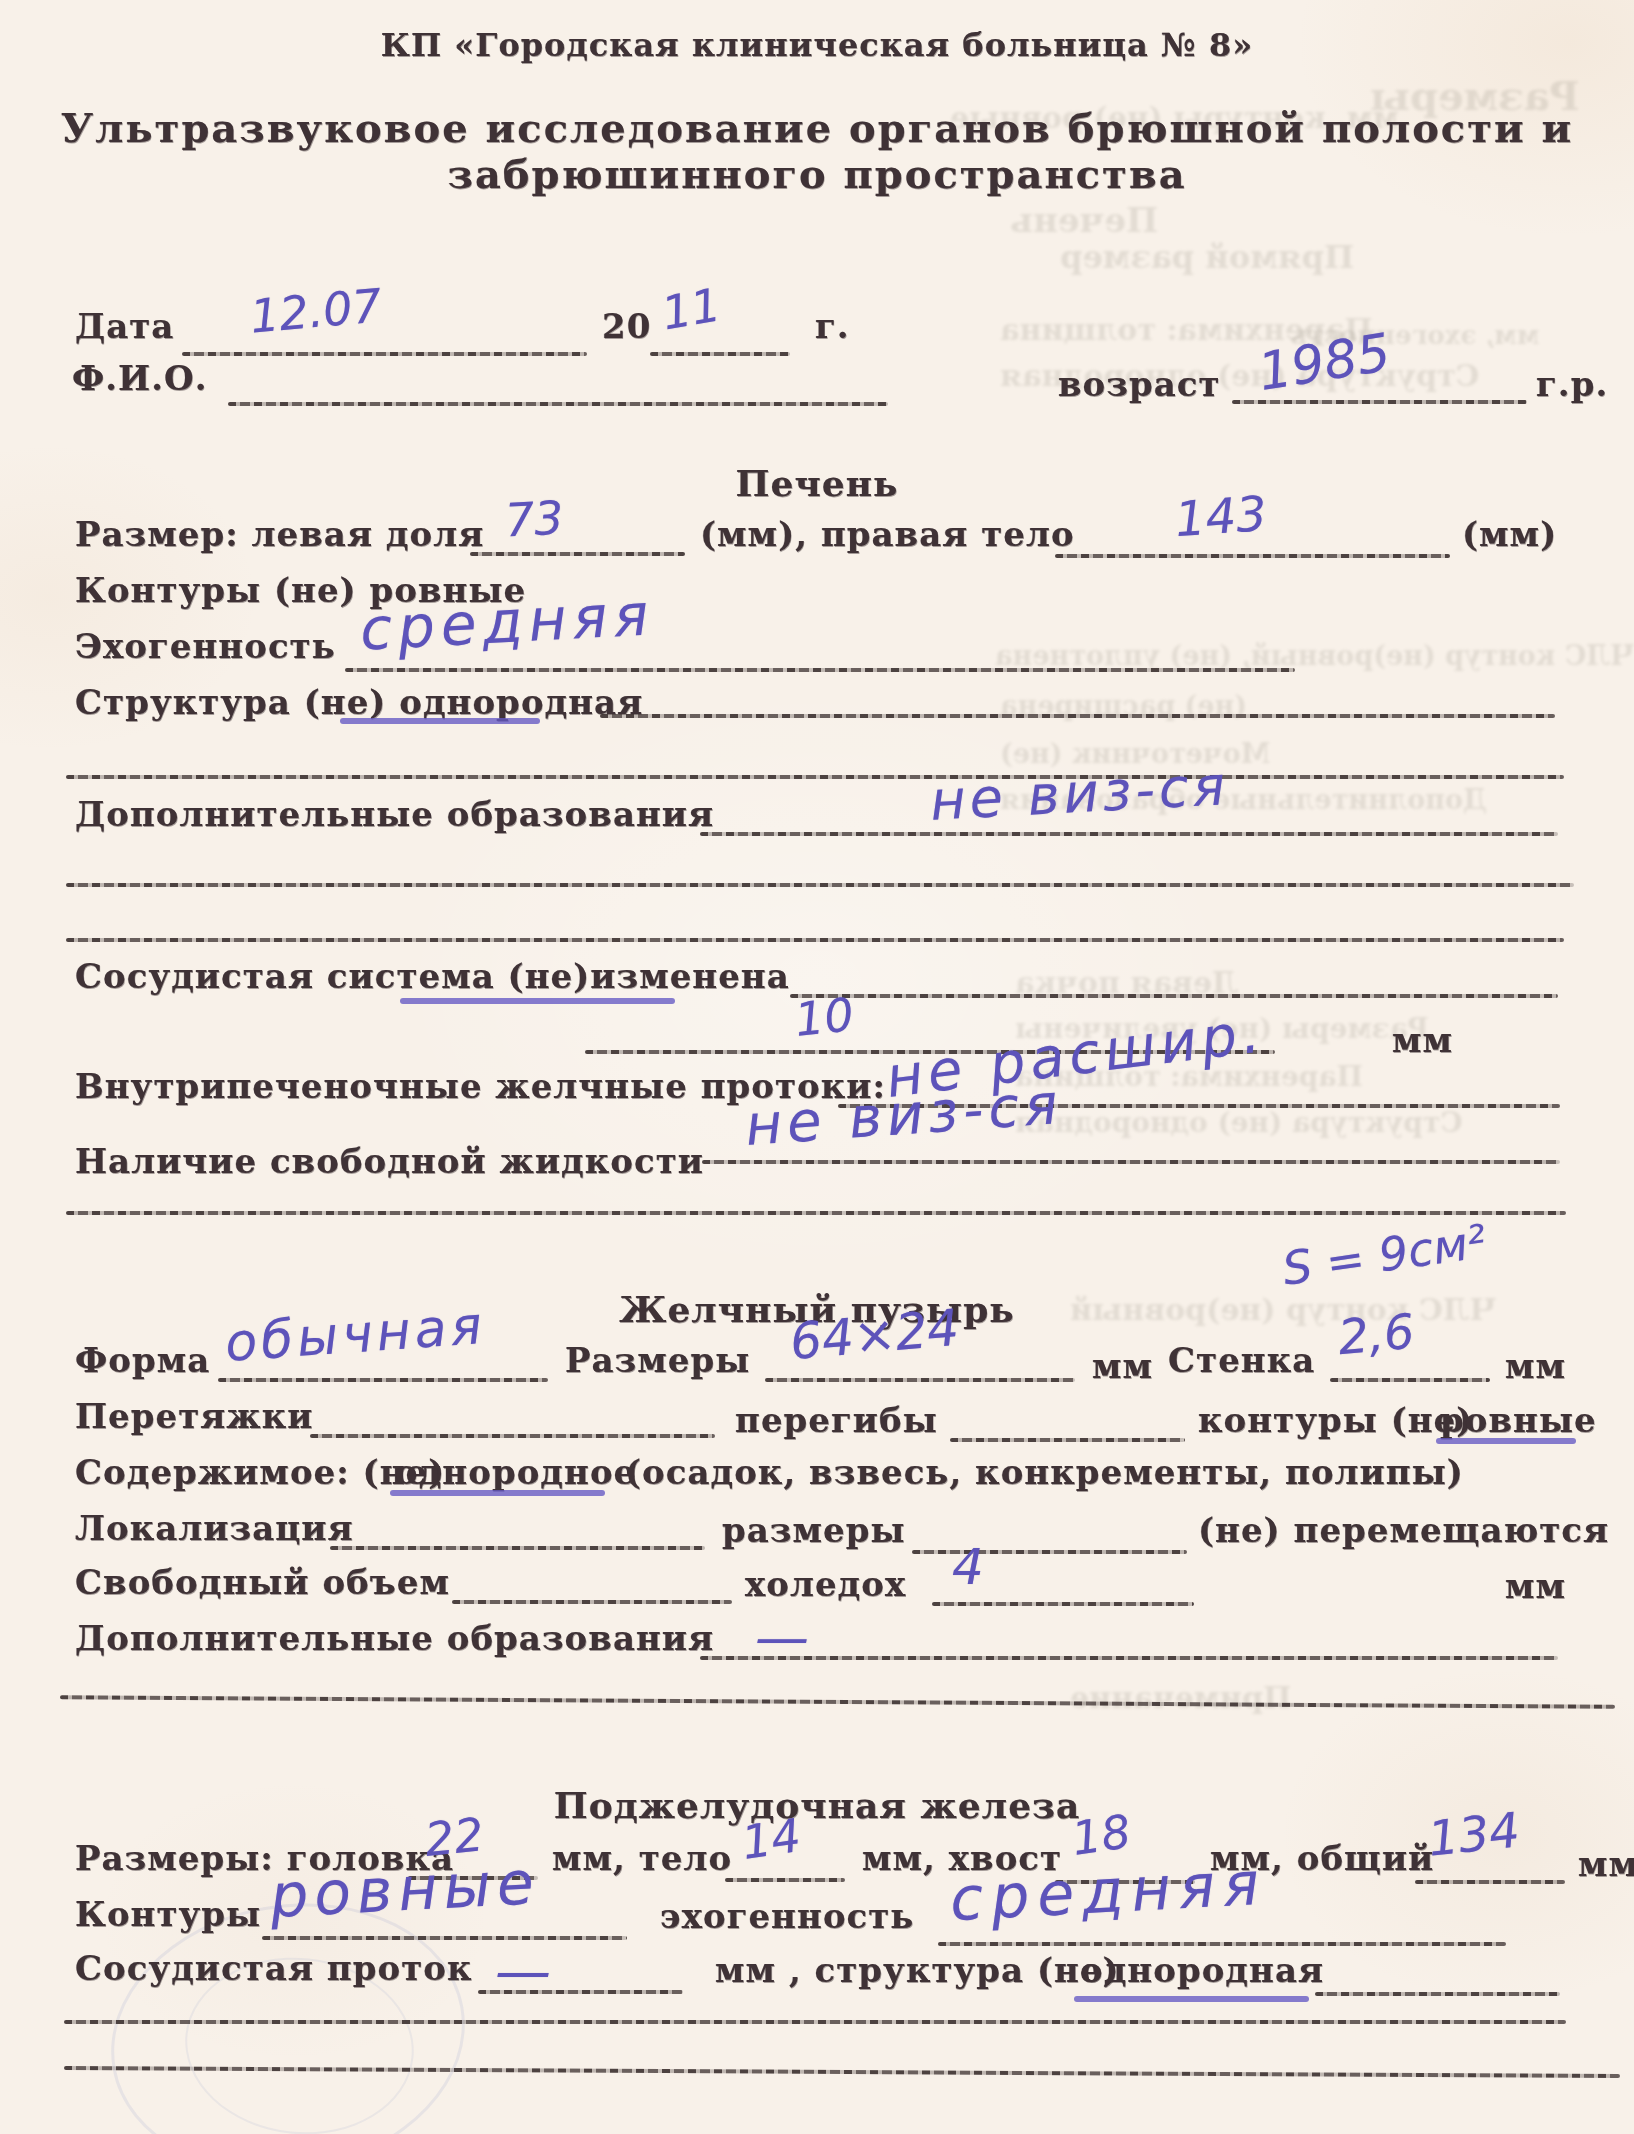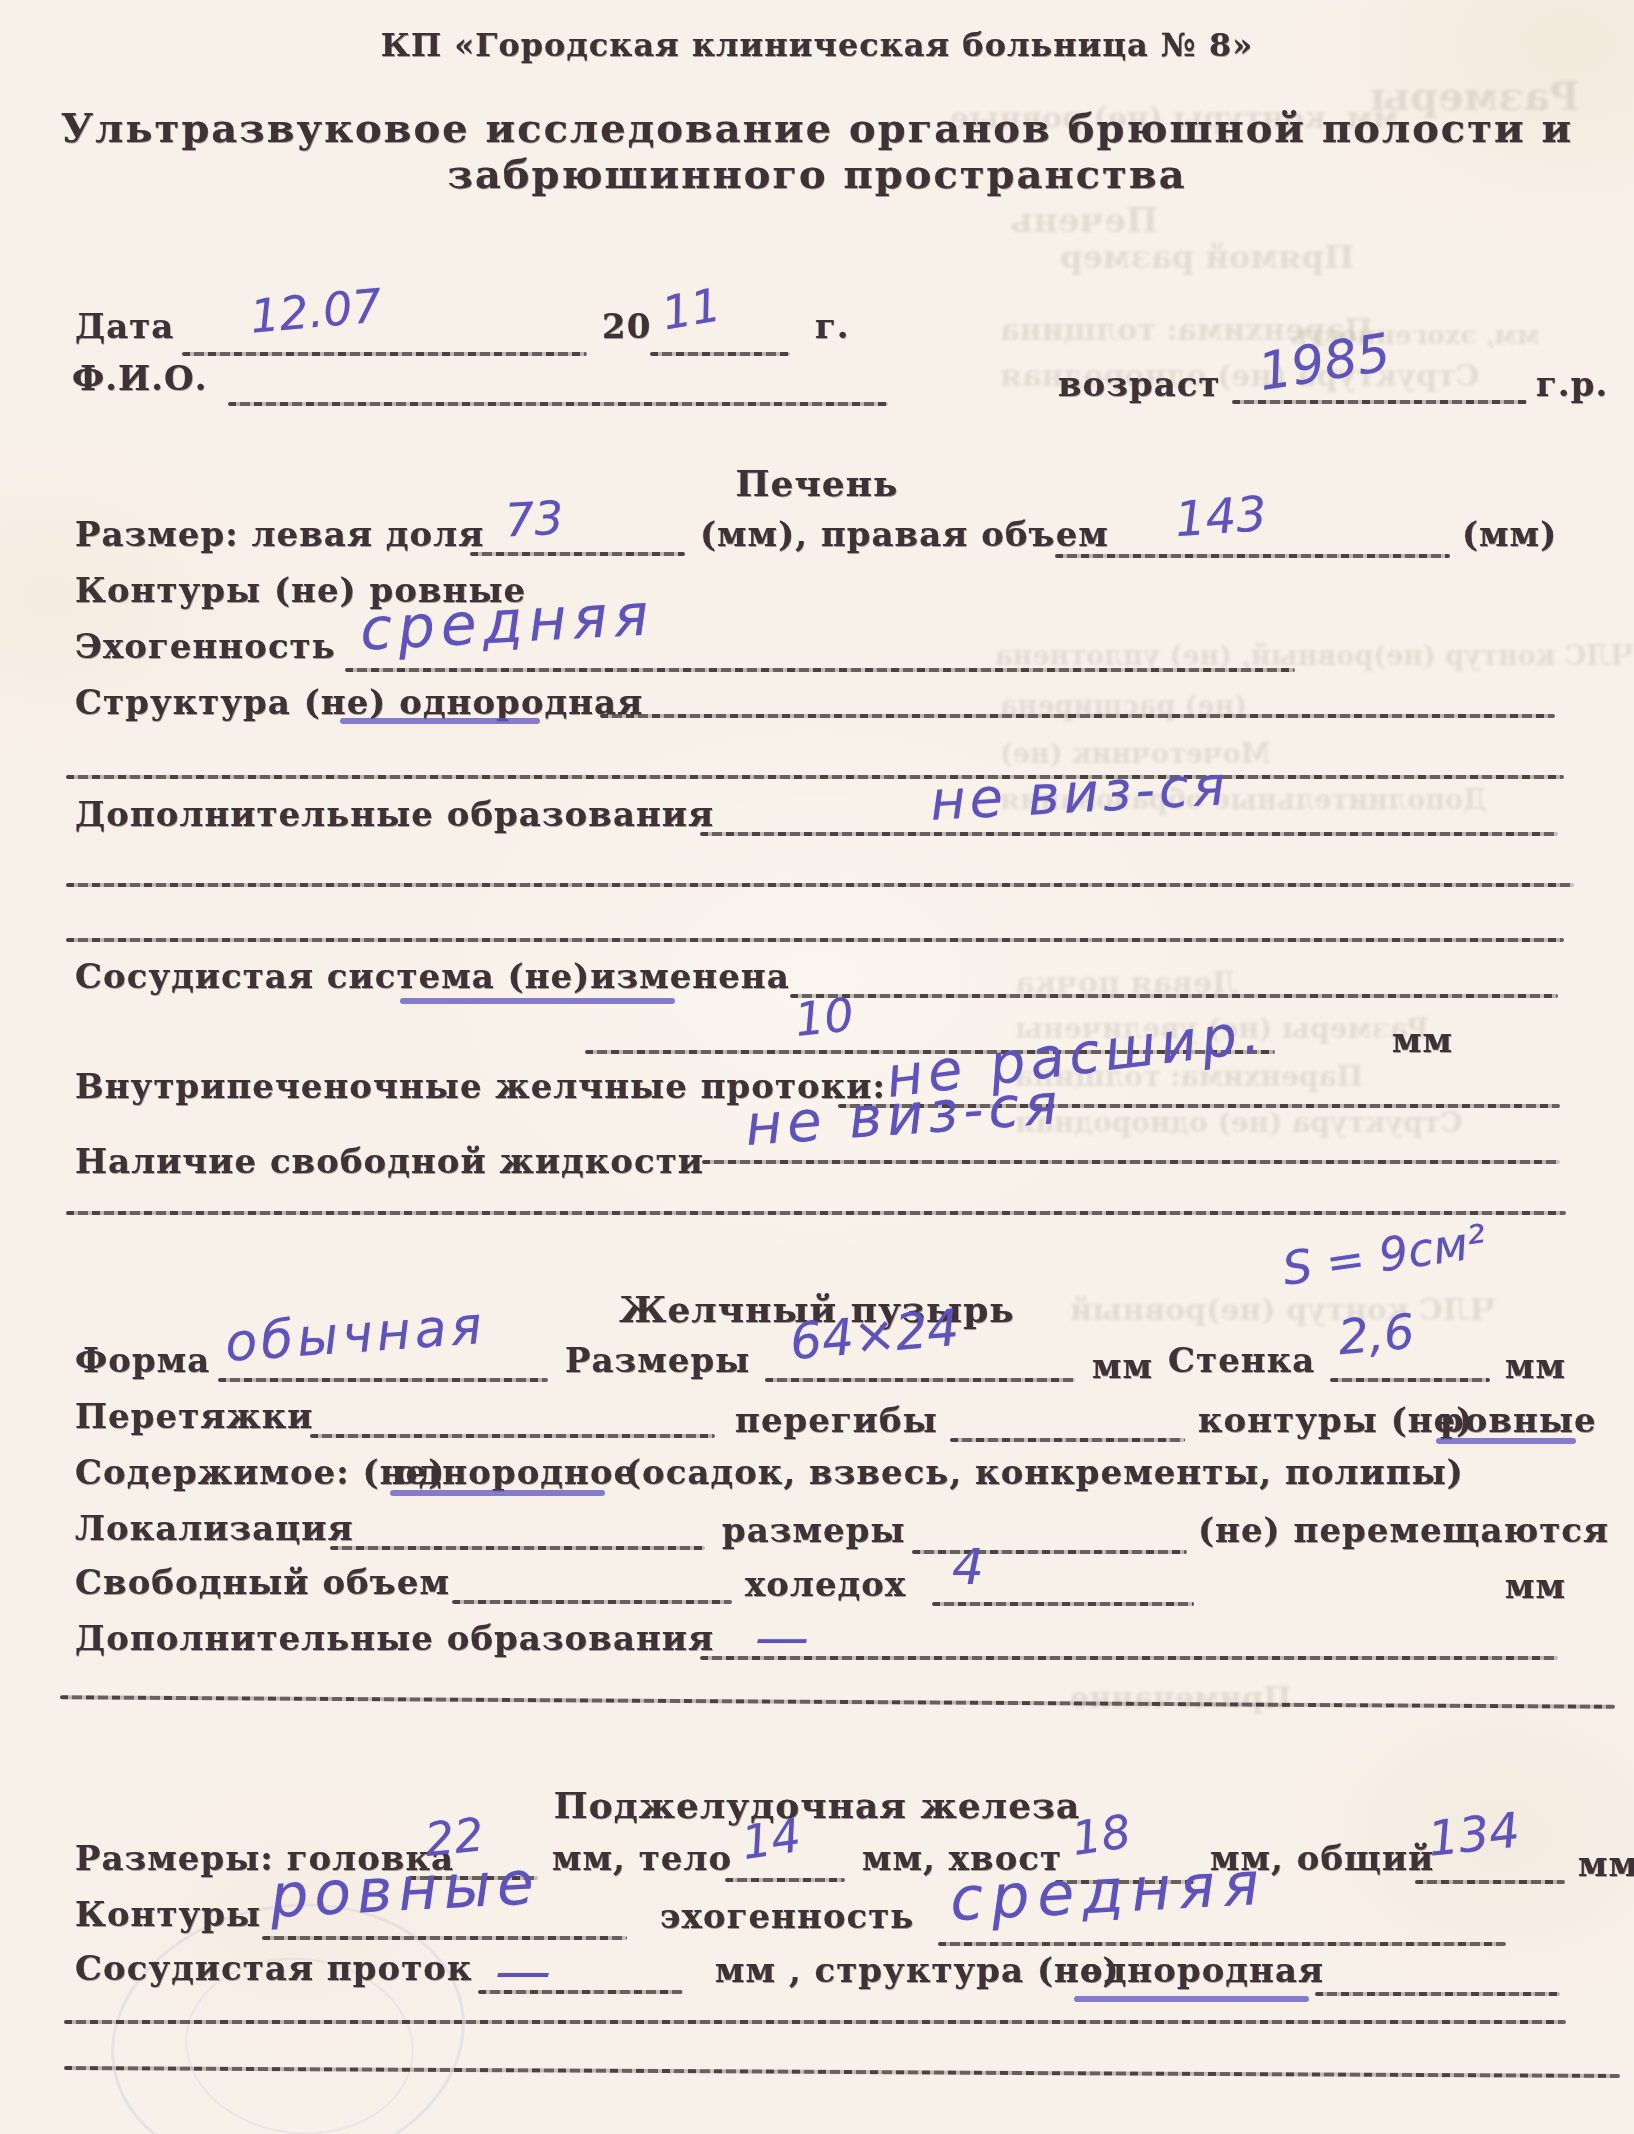--- a/index.html
+++ b/index.html
@@ -85,21 +85,21 @@
   <span class="pr" style="left:1058px;top:364px;">возраст</span>
   <span class="hand" style="left:1258px;top:332px;font-size:52px;transform:rotate(-9deg);">1985</span>
   <div class="pline" style="left:1232px;top:400px;width:295px;"></div>
   <span class="pr" style="left:1536px;top:364px;">г.р.</span>
 
   <div class="pr hd" style="top:462px;">Печень</div>
 
   <span class="pr" style="left:75px;top:514px;">Размер: левая доля</span>
   <span class="hand" style="left:505px;top:492px;font-size:46px;transform:rotate(-3deg);">73</span>
   <div class="pline" style="left:470px;top:552px;width:215px;"></div>
-  <span class="pr" style="left:700px;top:514px;">(мм), правая объем</span>
+  <span class="pr" style="left:700px;top:514px;">(мм), правая тело</span>
   <div class="pline" style="left:1055px;top:554px;width:395px;"></div>
   <span class="hand" style="left:1175px;top:488px;font-size:48px;transform:rotate(-4deg);">143</span>
   <span class="pr" style="left:1462px;top:514px;">(мм)</span>
 
   <span class="pr" style="left:75px;top:570px;">Контуры (не) ровные</span>
 
   <span class="pr" style="left:75px;top:626px;">Эхогенность</span>
   <span class="hand" style="left:360px;top:588px;font-size:58px;letter-spacing:6px;transform:rotate(-3deg);">средняя</span>
   <div class="pline" style="left:345px;top:668px;width:950px;"></div>
 

